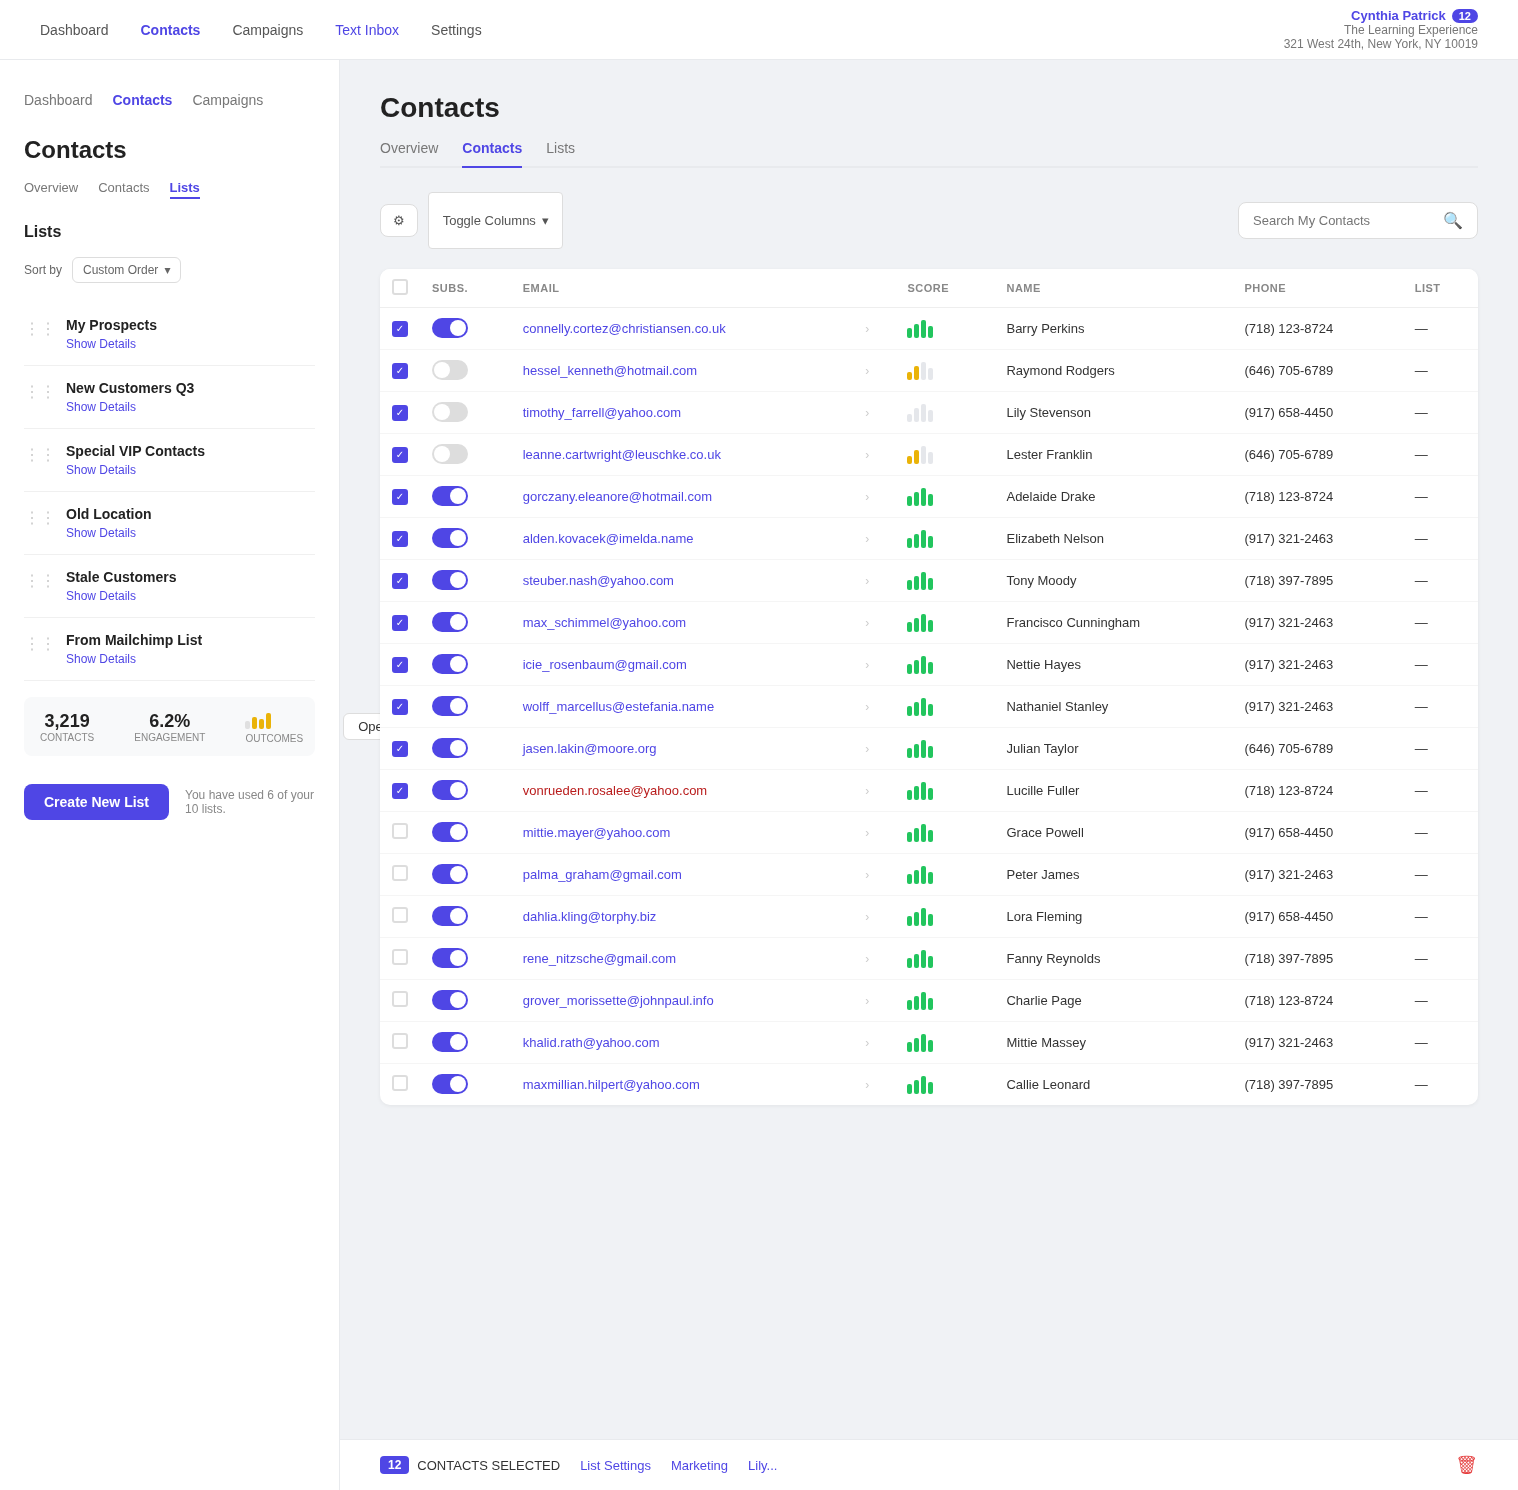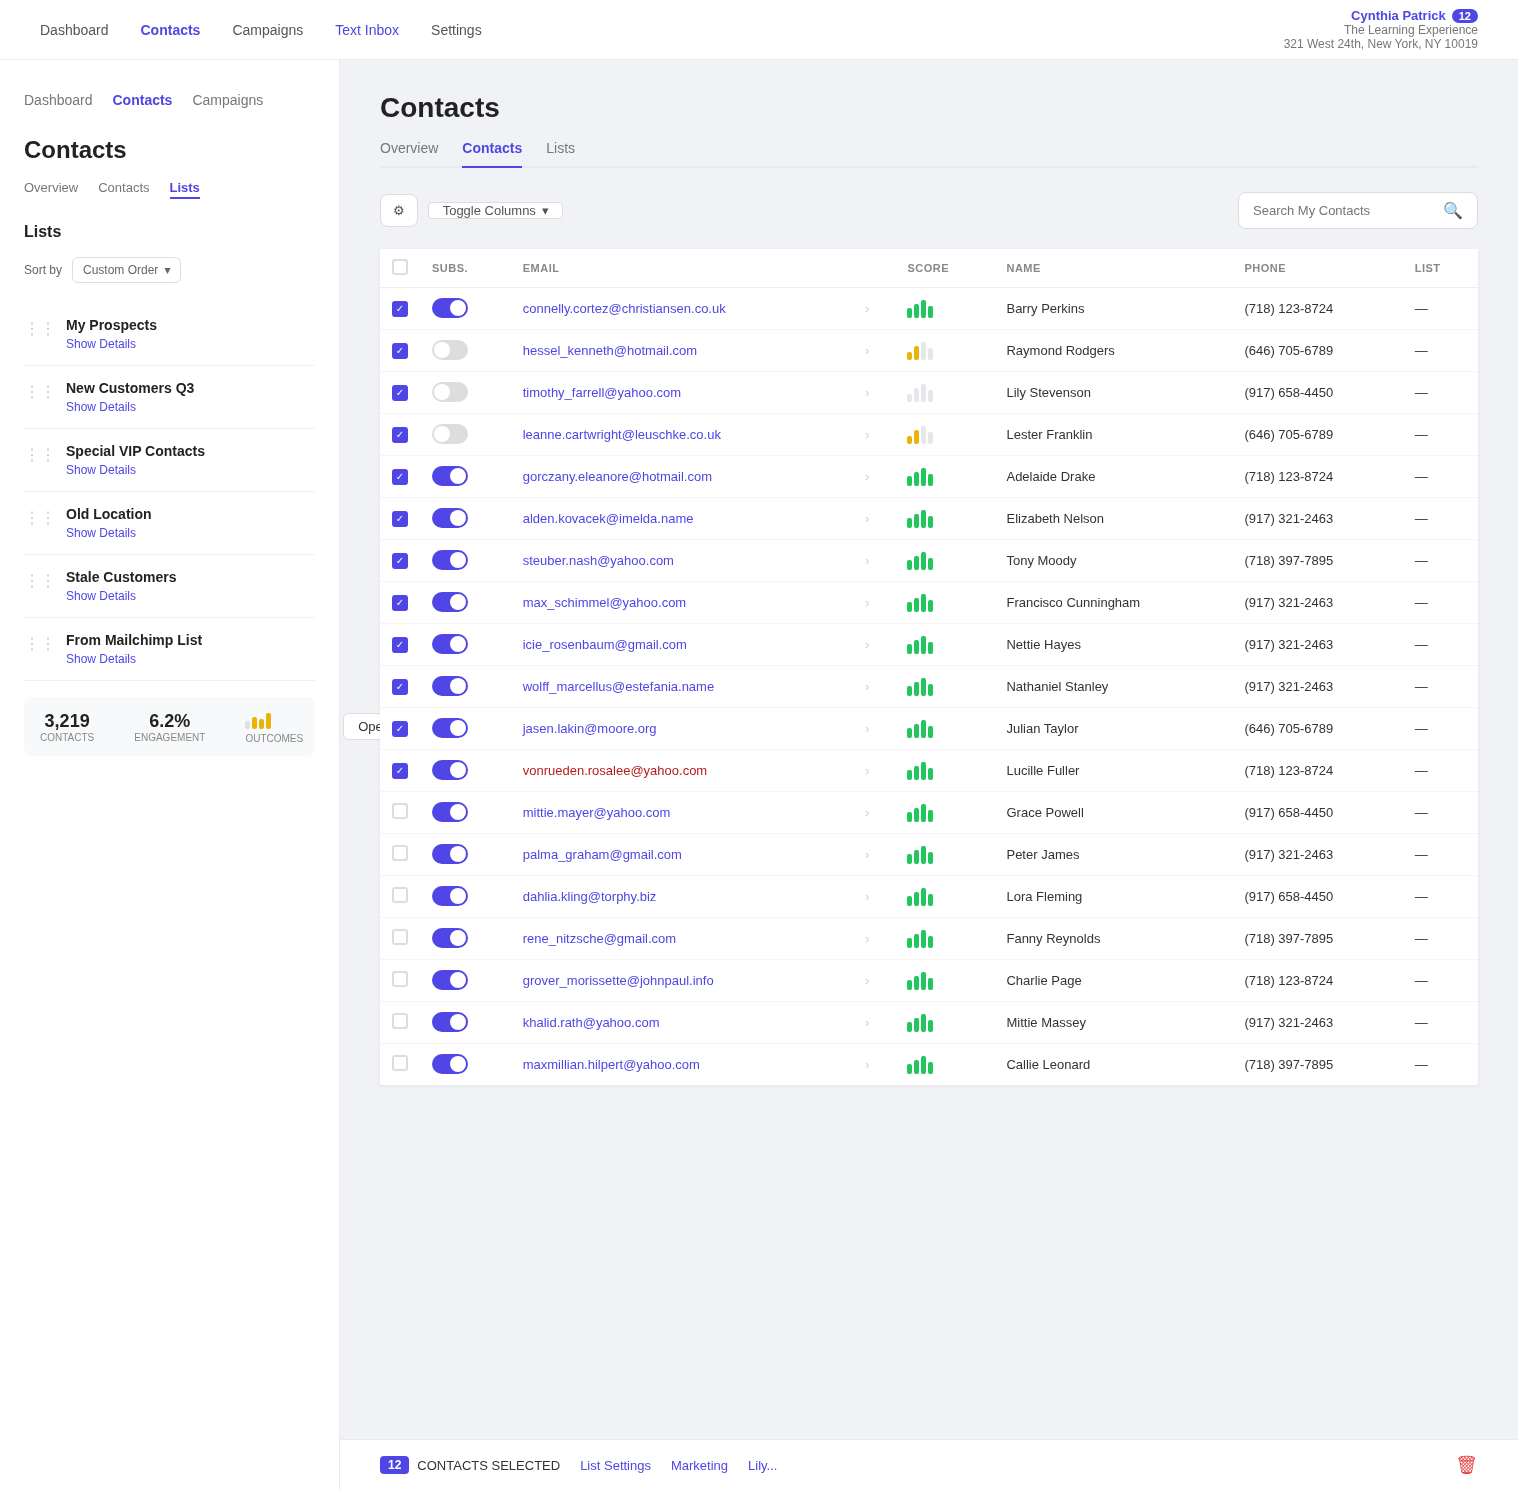--- a/index.html
+++ b/index.html
@@ -48,27 +48,27 @@
     .main-tabs { display: flex; gap: 24px; margin-bottom: 24px; border-bottom: 2px solid #e8eaed; }
     .main-tabs span { padding-bottom: 10px; font-size: 14px; color: #777; cursor: pointer; }
     .main-tabs span.active { color: #4f46e5; font-weight: 600; border-bottom: 2px solid #4f46e5; margin-bottom: -2px; }
 
     .toolbar { display: flex; align-items: center; justify-content: space-between; margin-bottom: 20px; }
     .toolbar-left { display: flex; gap: 10px; align-items: center; }
     .pagination { font-size: 13px; color: #555; display: flex; align-items: center; gap: 8px; margin-bottom: 16px; justify-content: flex-end; }
     .pagination-btn { border: 1px solid #ddd; border-radius: 6px; padding: 4px 10px; background: #fff; cursor: pointer; font-size: 13px; }
 
     .filter-btn { border: 1px solid #ddd; border-radius: 8px; padding: 8px 12px; background: #fff; cursor: pointer; display: flex; align-items: center; gap: 6px; color: #555; font-size: 13px; }
-    .toggle-col-btn { border: 1px solid #ddd; border-radius: 4px; padding: 0 14px; background: #fff; cursor: pointer; display: flex; align-items: center; gap: 6px; color: #555; font-size: 13px; }
+    .toggle-col-btn { border: 1px solid #ddd; border-radius: 4px; padding: 20px 14px; background: #fff; cursor: pointer; display: flex; align-items: center; gap: 6px; color: #555; font-size: 13px; }
     .search-box { border: 1px solid #ddd; border-radius: 8px; padding: 8px 14px; background: #fff; display: flex; align-items: center; gap: 8px; width: 240px; }
     .search-box input { border: none; outline: none; font-size: 13px; color: #555; width: 100%; background: transparent; }
     .search-icon { color: #4f46e5; font-size: 16px; }
 
     
-    .contacts-table { width: 100%; border-collapse: collapse; background: #fff; border-radius: 2px; overflow: hidden; box-shadow: 0 1px 4px rgba(0,0,0,0.06); }
+    .contacts-table { width: 100%; border-collapse: collapse; background: #fff; border-radius: 10px; overflow: hidden; box-shadow: 0 1px 4px rgba(0,0,0,0.06); }
     .contacts-table th { padding: 10px 12px; text-align: left; font-size: 11px; font-weight: 600; color: #888; background: #fff; border-bottom: 1px solid #eee; text-transform: uppercase; letter-spacing: 0.5px; }
     .contacts-table td { padding: 10px 12px; border-bottom: 1px solid #f5f5f5; font-size: 13px; color: #333; vertical-align: middle; }
     .contacts-table tr:last-child td { border-bottom: none; }
 
     .check-col { width: 36px; }
 
     .checkbox { width: 16px; height: 16px; border: 2px solid #ddd; border-radius: 3px; cursor: pointer; display: inline-block; }
     .checkbox.checked { background: #4f46e5; border-color: #4f46e5; display: inline-flex; align-items: center; justify-content: center; color: #fff; font-size: 10px; }
 
     .toggle-on { background: #4f46e5; border-radius: 12px; width: 36px; height: 20px; display: inline-flex; align-items: center; padding: 2px; cursor: pointer; }
@@ -212,20 +212,24 @@
         </div>
         <div class="stat-label">OUTCOMES</div>
       </div>
       <div class="stat-divider"></div>
       <div class="open-btn">
         <span>Open</span>
         <span>▾</span>
       </div>
     </div>
 
+    <div class="create-btn-row">
+      <button class="create-btn">Create New List</button>
+      <span class="lists-usage">You have used 6 of your 10 lists.</span>
+    </div>
   </aside>
 
   <main class="main">
     <h1>Contacts</h1>
     <div class="main-tabs">
       <span>Overview</span>
       <span class="active">Contacts</span>
       <span>Lists</span>
     </div>
 

